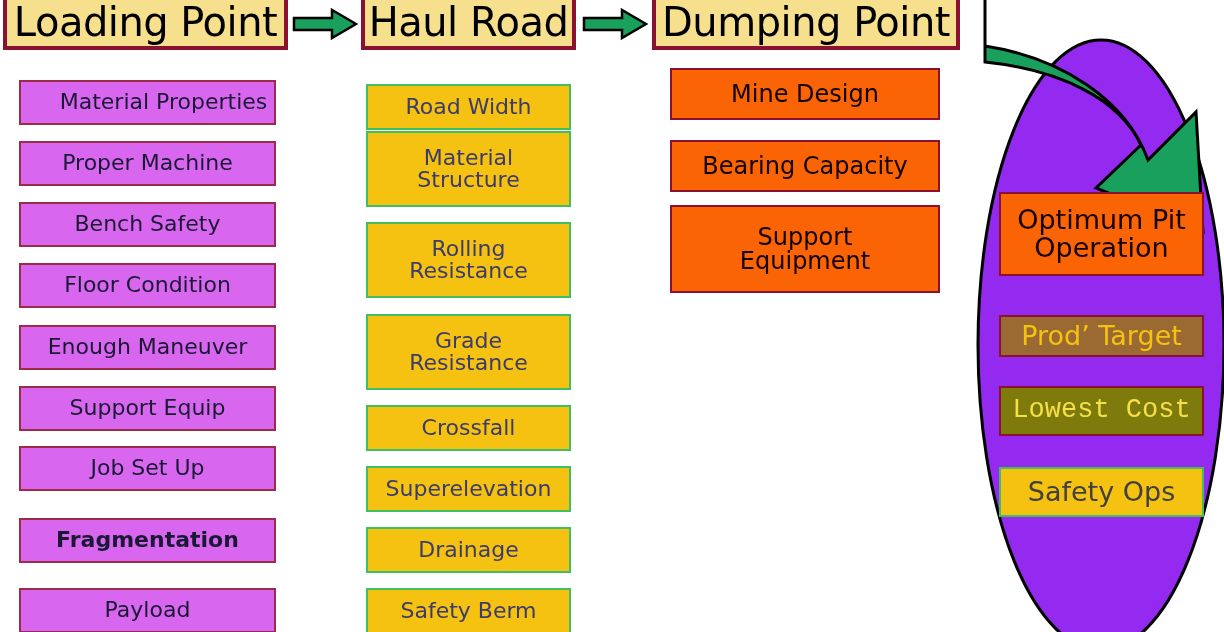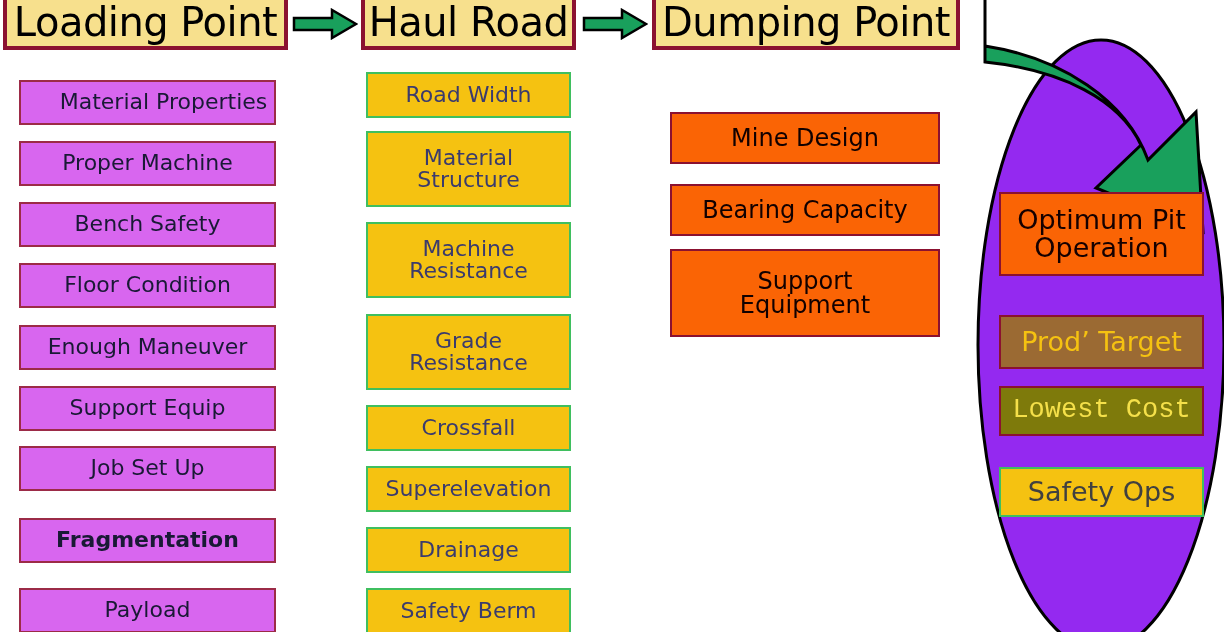--- a/index.html
+++ b/index.html
@@ -67,21 +67,20 @@
     color: #3b3b6d;
     font-size: 22px;
   }
 
   
   .item-box.style-orange {
     background: #fa6405;
     border: 2px solid #8b1130;
     color: #110000;
     font-size: 24px;
-    margin-top: 44px;
   }
 
   
   .item-box.style-orange-out {
     background: #fa6405;
     border: 2px solid #8b1130;
     color: #150000;
     font-size: 27px;
   }
   .item-box.style-brown {
@@ -156,36 +155,36 @@
   <div class="item-box style-orchid" style="left:19px; top:80px;  width:257px; height:45px;padding-left:32px;">Material Properties</div>
   <div class="item-box style-orchid" style="left:19px; top:141px; width:257px; height:45px;">Proper Machine</div>
   <div class="item-box style-orchid" style="left:19px; top:202px; width:257px; height:45px;">Bench Safety</div>
   <div class="item-box style-orchid" style="left:19px; top:263px; width:257px; height:45px;">Floor Condition</div>
   <div class="item-box style-orchid" style="left:19px; top:325px; width:257px; height:45px;">Enough Maneuver</div>
   <div class="item-box style-orchid" style="left:19px; top:386px; width:257px; height:45px;">Support Equip</div>
   <div class="item-box style-orchid" style="left:19px; top:446px; width:257px; height:45px;">Job Set Up</div>
   <div class="item-box style-orchid" style="left:19px; top:518px; width:257px; height:45px;font-weight:bold;">Fragmentation</div>
   <div class="item-box style-orchid" style="left:19px; top:588px; width:257px; height:45px;">Payload</div>
 
-  <div class="item-box style-gold-green" style="left:366px; top:72px;  width:205px; height:46px;">Road Width</div>
+  <div class="item-box style-gold-green" style="left:366px; top:84px;  width:205px; height:46px;">Road Width</div>
   <div class="item-box style-gold-green" style="left:366px; top:131px; width:205px; height:76px;">Material
 Structure</div>
-  <div class="item-box style-gold-green" style="left:366px; top:222px; width:205px; height:76px;">Machine
+  <div class="item-box style-gold-green" style="left:366px; top:222px; width:205px; height:76px;">Rolling
 Resistance</div>
   <div class="item-box style-gold-green" style="left:366px; top:314px; width:205px; height:76px;">Grade
 Resistance</div>
   <div class="item-box style-gold-green" style="left:366px; top:405px; width:205px; height:46px;">Crossfall</div>
   <div class="item-box style-gold-green" style="left:366px; top:466px; width:205px; height:46px;">Superelevation</div>
   <div class="item-box style-gold-green" style="left:366px; top:527px; width:205px; height:46px;">Drainage</div>
   <div class="item-box style-gold-green" style="left:366px; top:588px; width:205px; height:46px;">Safety Berm</div>
 
   <div class="item-box style-orange" style="left:670px; top:68px;  width:270px; height:52px;">Mine Design</div>
   <div class="item-box style-orange" style="left:670px; top:140px; width:270px; height:52px;">Bearing Capacity</div>
   <div class="item-box style-orange" style="left:670px; top:205px; width:270px; height:88px;">Support
 Equipment</div>
 
   <div class="item-box style-orange-out" style="left:999px; top:192px; width:205px; height:84px;">Optimum Pit
 Operation</div>
-  <div class="item-box style-brown" style="left:999px; top:315px; width:205px; height:54px;">Prod’ Target</div>
+  <div class="item-box style-brown" style="left:999px; top:315px; width:205px; height:42px;">Prod’ Target</div>
   <div class="item-box style-olive" style="left:999px; top:386px; width:205px; height:50px;font-family:Liberation Mono, monospace;">Lowest Cost</div>
   <div class="item-box style-gold-green-big" style="left:999px; top:467px; width:205px; height:50px;">Safety Ops</div>
 
 </div>
 
 </body></html>

